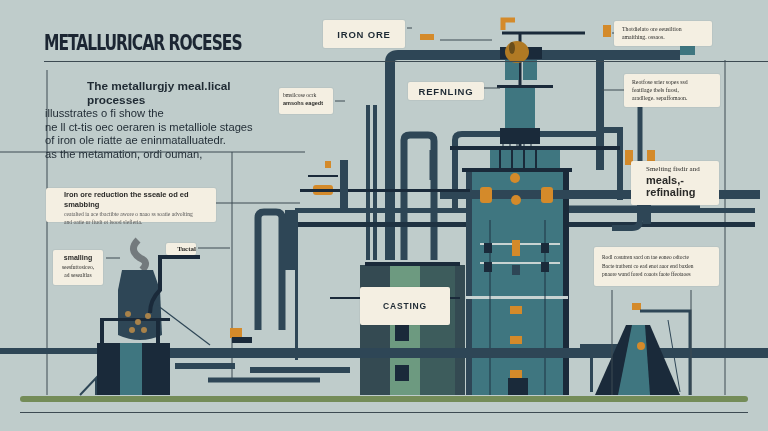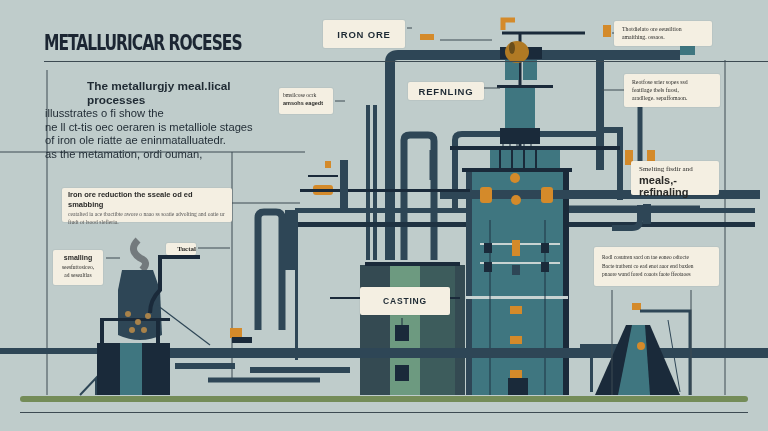--- a/index.html
+++ b/index.html
@@ -178,21 +178,21 @@
 <div class="abs title-rule"></div>
 
 <div class="abs intro">
   <div class="lead">The metallurgjy meal.lical processes</div>
   <div>illusstrates o fi show the</div>
   <div>ne ll ct-tis oec oeraren  is metalliole stages</div>
   <div>of iron ole riatte ae eninmatalluatedr.</div>
   <div>as the metamation,  ordi ouman,</div>
 </div>
 
-<div class="abs card" style="left:46px;top:188px;width:170px;height:34px;padding:2px 6px;box-sizing:border-box;margin-left:16px;">
+<div class="abs card" style="left:46px;top:188px;width:170px;height:34px;padding:2px 18px;box-sizing:border-box;">
   <div class="b" style="font-size:7.5px;line-height:10px;">Iron ore reduction the sseale od ed smabbing</div>
   <div style="font-size:5.6px;line-height:8px;color:#555;">ceatalted ia ace tbactibte awore o naao ss soatie advolting and oatie ur fiudt ot lsood slefleria.</div>
 </div>
 
 <div class="abs card" style="left:53px;top:250px;width:50px;height:35px;padding:3px 4px;box-sizing:border-box;text-align:center;">
   <div class="b" style="font-size:7px;line-height:10px;">smalling</div>
   <div style="font-size:5.5px;line-height:8px;">seesfuttosiceo,</div>
   <div style="font-size:5.5px;line-height:8px;">ad sesealtlas</div>
 </div>
 
@@ -217,26 +217,26 @@
   <div style="font-size:5.8px;line-height:8px;">Thotdielato ore eeusiltion</div>
   <div style="font-size:5.8px;line-height:8px;">amaithing. ossaos.</div>
 </div>
 
 <div class="abs card" style="left:624px;top:74px;width:96px;height:33px;padding:4px 8px;box-sizing:border-box;">
   <div style="font-size:5.8px;line-height:8px;">Reotfose srier sopes ssd</div>
   <div style="font-size:5.8px;line-height:8px;">featilage tbels fuosi,</div>
   <div style="font-size:5.8px;line-height:8px;">aradllege. sepaffomaon.</div>
 </div>
 
-<div class="abs card" style="left:631px;top:161px;width:88px;height:34px;padding:3px 8px;box-sizing:border-box;">
+<div class="abs card" style="left:631px;top:161px;width:88px;height:44px;padding:3px 15px;box-sizing:border-box;">
   <div style="font-size:7px;line-height:10px;">Smelting fisdir and</div>
   <div class="b" style="font-size:11px;line-height:12px;">meals,- refinaling</div>
 </div>
 
 <div class="abs card" style="left:594px;top:247px;width:125px;height:39px;padding:6px 8px;box-sizing:border-box;">
   <div style="font-size:5.4px;line-height:8.5px;">Rodl cosutren  sacd on tae eoneo odtocte</div>
   <div style="font-size:5.4px;line-height:8.5px;">Bacte tratbent co ead enot aaor end baxlen</div>
   <div style="font-size:5.4px;line-height:8.5px;">pnaore wand fored coaots faote ffeotaoes</div>
 </div>
 
-<div class="abs card lbl" style="left:360px;top:287px;width:90px;height:28px;font-size:8.5px;">
+<div class="abs card lbl" style="left:360px;top:287px;width:90px;height:38px;font-size:8.5px;">
   <span>CASTING</span>
 </div>
 
 </body></html>

